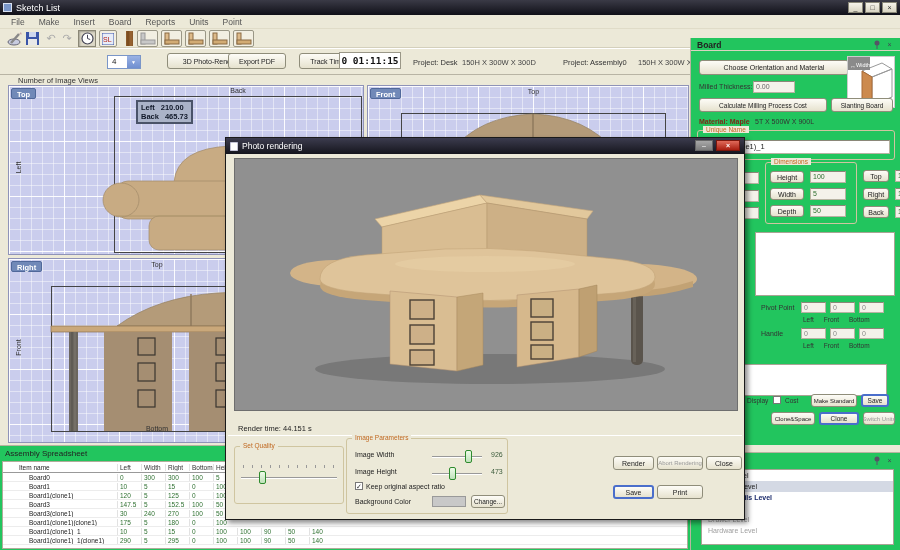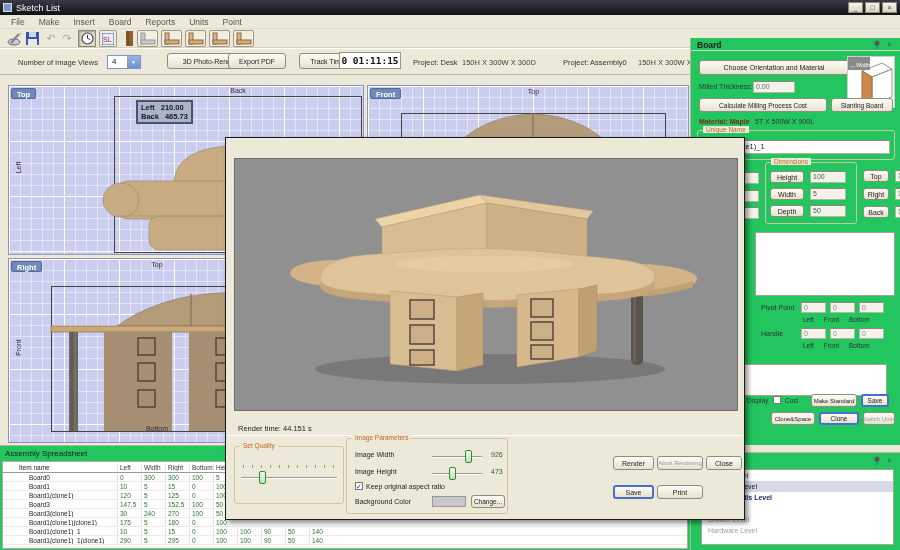--- a/index.html
+++ b/index.html
@@ -173,21 +173,21 @@
   </div>
   <div class="tbtn boxed" style="left:233px;width:21px">
     <svg width="16" height="13">
         <rect x="1" y="1" width="4" height="11" fill="#ddba8a" stroke="#8a6a42"></rect>
         <rect x="1" y="8" width="14" height="4" fill="#d2ab74" stroke="#8a6a42"></rect>
       </svg>
   </div>
 </div>
 
 <div class="ctrlstrip"></div>
-<span class="lbl abs" style="left:18px;top:58px">Number of Image Views</span>
+<span class="lbl abs" style="left:18px;top:76px">Number of Image Views</span>
 <div class="dropdown">
   <span class="val">4</span>
   <span class="dd-arrow">▼</span>
 </div>
 <div class="btn abs" style="left:167px;top:53px;width:86px;height:16px">3D Photo-Render</div>
 <div class="btn abs" style="left:228px;top:53px;width:58px;height:16px">Export PDF</div>
 <div class="btn abs" style="left:299px;top:53px;width:57px;height:16px">Track Time</div>
 <div class="timer abs" style="left:339px;top:52px;width:62px;height:17px">0 01:11:15</div>
 <span class="lbl abs" style="left:413px;top:58px">Project: Desk</span>
 <span class="lbl abs" style="left:462px;top:58px;color:#444">150H X 300W X 300D</span>
@@ -489,20 +489,30 @@
       <div class="lvl">Project Level</div>
       <div class="lvl selected">Assembly Level</div>
       <div class="lvl bold">Wood Details Level</div>
       <div class="lvl disabled">Board Level</div>
       <div class="lvl disabled">Drawer Level</div>
       <div class="lvl disabled">Hardware Level</div>
     </div>
 </div>
 
 <div class="dialog">
+  <div class="dtitle">
+    <svg width="8" height="9" style="margin-right:4px">
+        <rect x="0" y="0" width="8" height="9" fill="#fff" stroke="#88a"></rect>
+      </svg>
+    <span class="title-text">Photo rendering</span>
+    <div style="position:absolute;right:4px;top:2px;display:flex;gap:3px">
+      <div class="dbtn">–</div>
+      <div class="dbtn close">×</div>
+    </div>
+  </div>
 
   <div class="imgarea">
     <svg width="502" height="251" viewBox="0 0 502 251">
       <rect width="502" height="251" fill="#909090"></rect>
       <ellipse cx="255" cy="210" rx="175" ry="15" fill="#787878"></ellipse>
       <rect x="396" y="126" width="12" height="80" rx="5" fill="#5a544c"></rect>
       <rect x="398" y="129" width="3" height="74" fill="#6e6860" opacity="0.7"></rect>
       <ellipse cx="402" cy="120" rx="60" ry="15" fill="#d3b488"></ellipse>
       <path d="M345,124 Q402,140 458,122 L458,128 Q402,146 345,130 Z" fill="#c2a274"></path>
       <ellipse cx="100" cy="114" rx="45" ry="13" fill="#d3b488"></ellipse>

